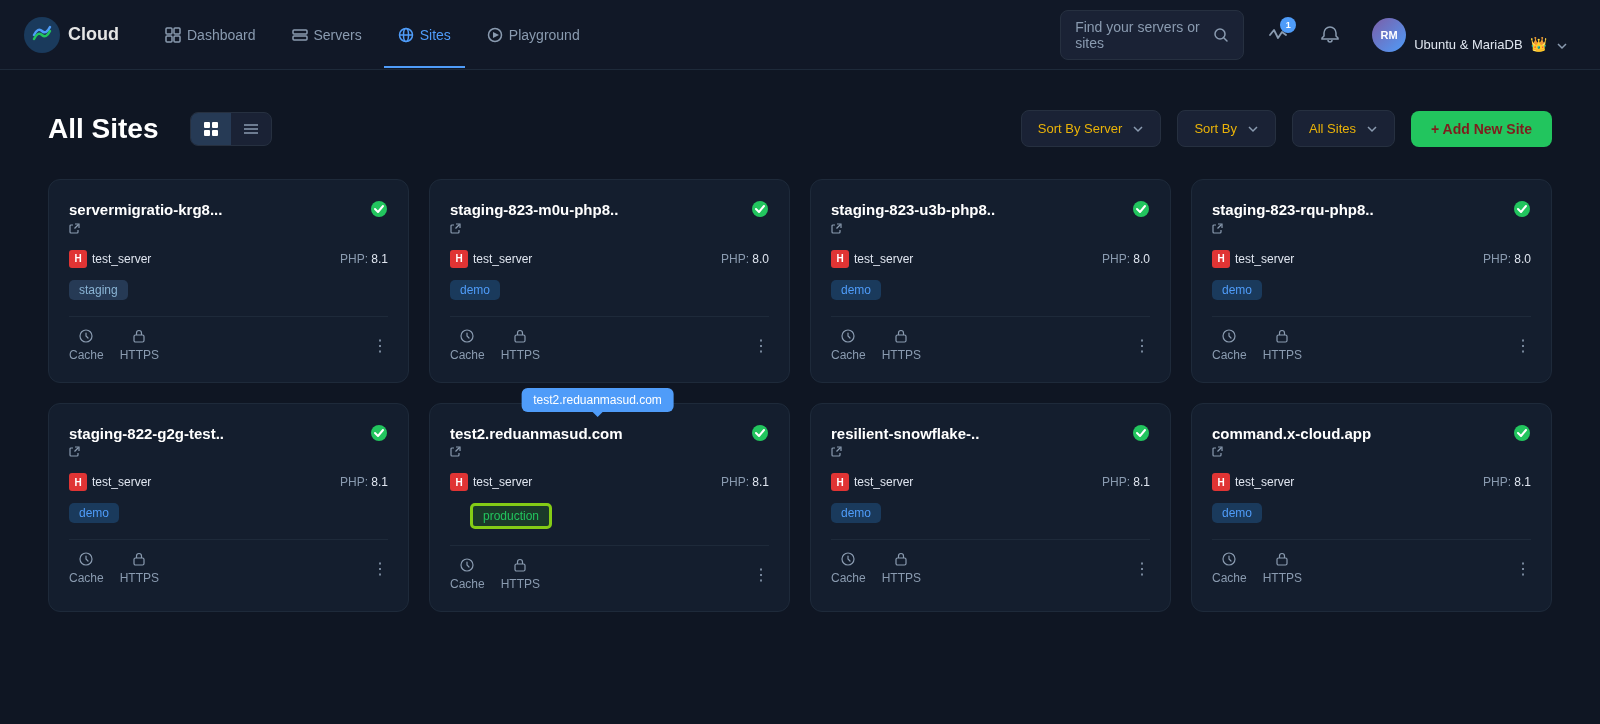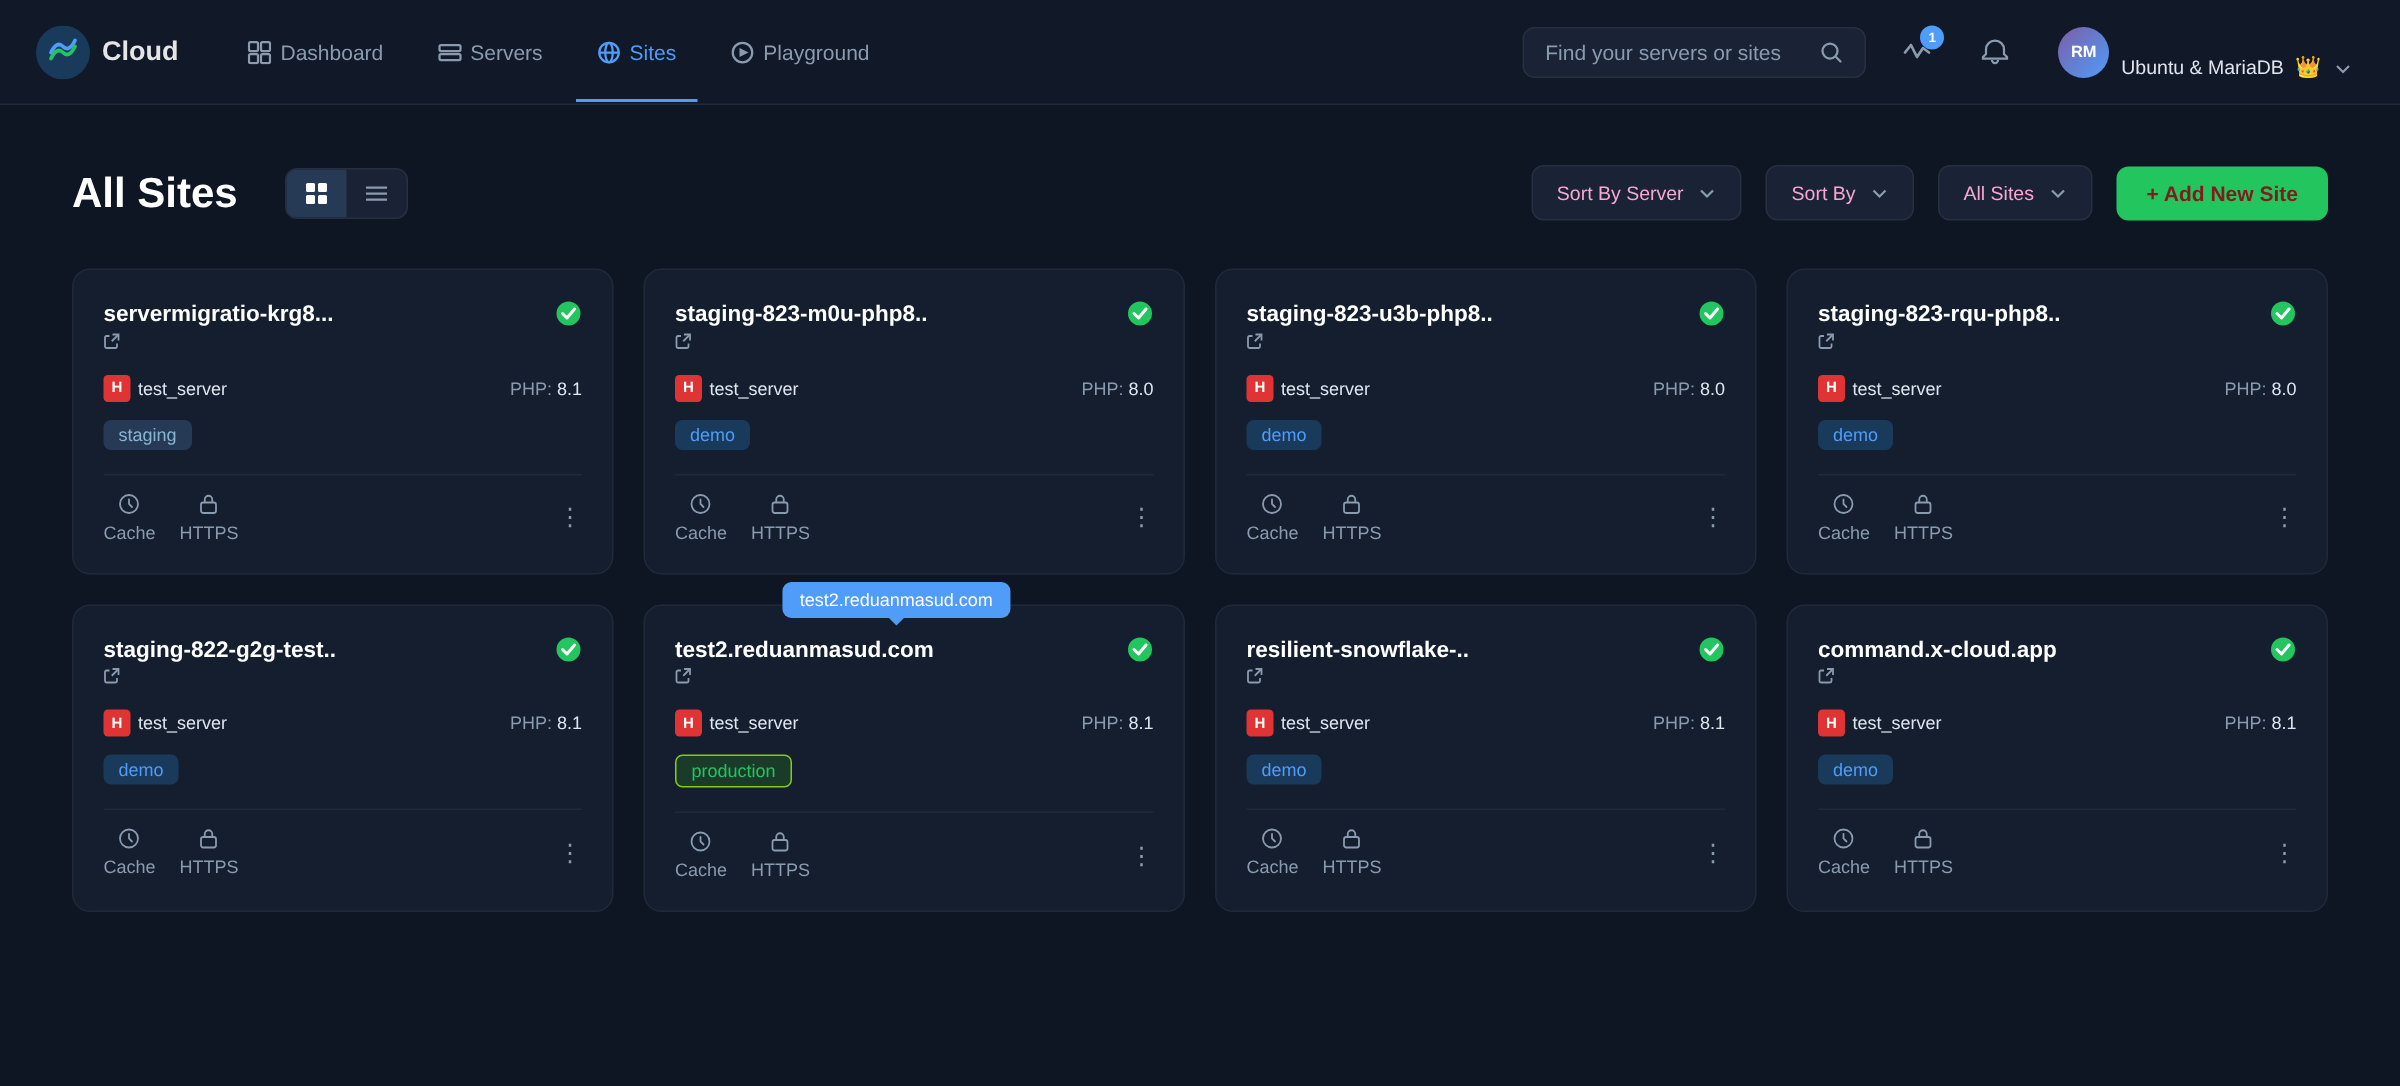--- a/index.html
+++ b/index.html
@@ -71,21 +71,21 @@
       margin-left: auto;
     }
     .search-bar {
       display: flex;
       align-items: center;
       gap: 8px;
       background: #1a2235;
       border: 1px solid #263040;
       border-radius: 8px;
       padding: 8px 14px;
-      width: 229px;
+      width: 184px;
       color: #8a9bb0;
       font-size: 14px;
       cursor: text;
     }
     .nav-icon-btn {
       position: relative;
       width: 36px;
       height: 36px;
       display: flex;
       align-items: center;
@@ -165,21 +165,21 @@
     }
     .spacer { flex: 1; }
     .dropdown-btn {
       display: flex;
       align-items: center;
       gap: 10px;
       background: #1a2235;
       border: 1px solid #263040;
       border-radius: 8px;
       padding: 10px 16px;
-      color: #f9a8d4;
+      color: #eab308;
       font-size: 13px;
       cursor: pointer;
       white-space: nowrap;
     }
     .dropdown-btn svg { color: #8a9bb0; }
     .add-btn {
       display: flex;
       align-items: center;
       gap: 8px;
       background: #22c55e;
@@ -262,21 +262,21 @@
     .php-version { color: #e0e6f0; font-weight: 500; }
     .tag {
       display: inline-block;
       border-radius: 5px;
       padding: 3px 10px;
       font-size: 12px;
       font-weight: 500;
     }
     .tag-staging { background: #263a55; color: #8ab4d4; }
     .tag-demo { background: #1a3a5c; color: #4f9cf9; }
-    .tag-production { background: #1a3a2a; color: #22c55e; border: 1px solid #84cc16; }
+    .tag-production { background: #1a3a2a; color: #22c55e; border: 3px solid #84cc16; margin-left: 20px; }
     .card-actions {
       display: flex;
       align-items: center;
       gap: 16px;
       margin-top: 4px;
       padding-top: 12px;
       border-top: 1px solid #1e2a3a;
     }
     .action-item {
       display: flex;

